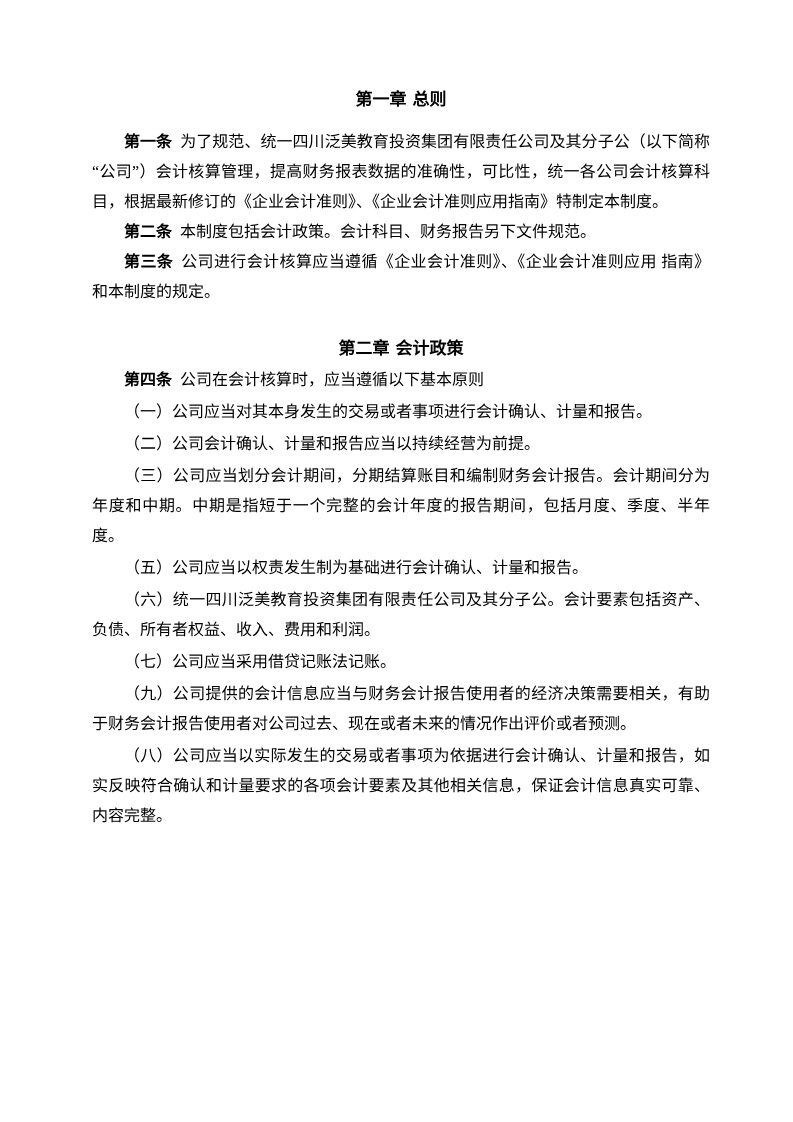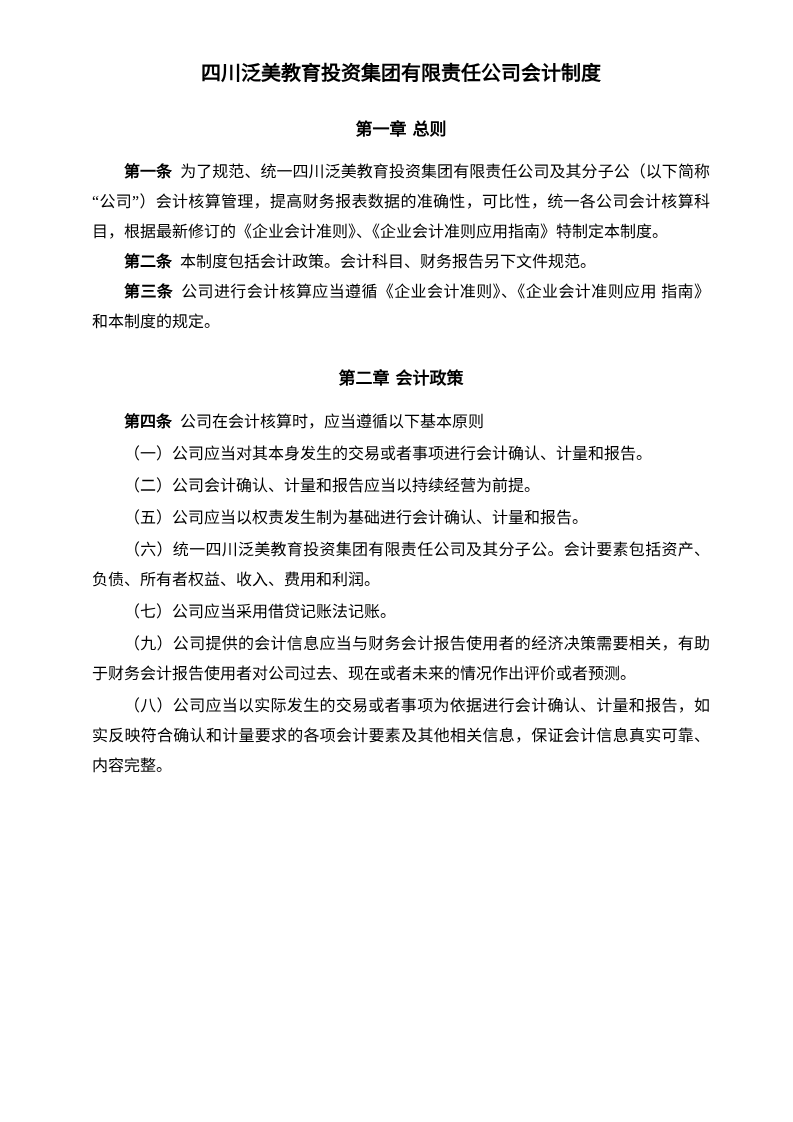--- a/index.html
+++ b/index.html
@@ -39,48 +39,48 @@
     line-height: 30px;
     text-align: justify;
     text-indent: 2em;
     font-family: Liberation Serif, serif;
   }
   .article .label {
     font-weight: bold;
     margin-right: 8px;
   }
   .article.first-article { margin-top: 15px; }
-  .article.after-heading { margin-top: 16px; }
+  .article.after-heading { margin-top: 4px; }
   .item {
     margin: 2px 0;
     line-height: 30px;
     text-align: justify;
     text-indent: 2em;
   }
 </style>
 </head>
 <body>
 
 <div class="page">
 
-  <h1 class="doc-title">四川泛美教育投资集团有限责任公司会计制度</h1>
 
   <h2 class="chapter-heading">第一章 总则</h2>
 
   <p class="article first-article"><span class="label">第一条</span><span class="article-text">为了规范、统一四川泛美教育投资集团有限责任公司及其分子公（以下简称“公司”）会计核算管理，提高财务报表数据的准确性，可比性，统一各公司会计核算科目，根据最新修订的《企业会计准则》、《企业会计准则应用指南》特制定本制度。</span></p>
 
   <p class="article"><span class="label">第二条</span><span class="article-text">本制度包括会计政策。会计科目、财务报告另下文件规范。</span></p>
 
   <p class="article"><span class="label">第三条</span><span class="article-text">公司进行会计核算应当遵循《企业会计准则》、《企业会计准则应用 指南》和本制度的规定。</span></p>
 
   <h2 class="chapter-heading">第二章 会计政策</h2>
 
   <p class="article after-heading"><span class="label">第四条</span><span class="article-text">公司在会计核算时，应当遵循以下基本原则</span></p>
 
   <p class="item">（一）公司应当对其本身发生的交易或者事项进行会计确认、计量和报告。</p>
   <p class="item">（二）公司会计确认、计量和报告应当以持续经营为前提。</p>
+  <p class="item">（三）公司应当划分会计期间，分期结算账目和编制财务会计报告。会计期间分为年度和中期。中期是指短于一个完整的会计年度的报告期间，包括月度、季度、半年度。</p>
   <p class="item">（五）公司应当以权责发生制为基础进行会计确认、计量和报告。</p>
   <p class="item">（六）统一四川泛美教育投资集团有限责任公司及其分子公。会计要素包括资产、负债、所有者权益、收入、费用和利润。</p>
   <p class="item">（七）公司应当采用借贷记账法记账。</p>
   <p class="item">（九）公司提供的会计信息应当与财务会计报告使用者的经济决策需要相关，有助于财务会计报告使用者对公司过去、现在或者未来的情况作出评价或者预测。</p>
   <p class="item">（八）公司应当以实际发生的交易或者事项为依据进行会计确认、计量和报告，如实反映符合确认和计量要求的各项会计要素及其他相关信息，保证会计信息真实可靠、内容完整。</p>
 
 </div>
 
 </body></html>

